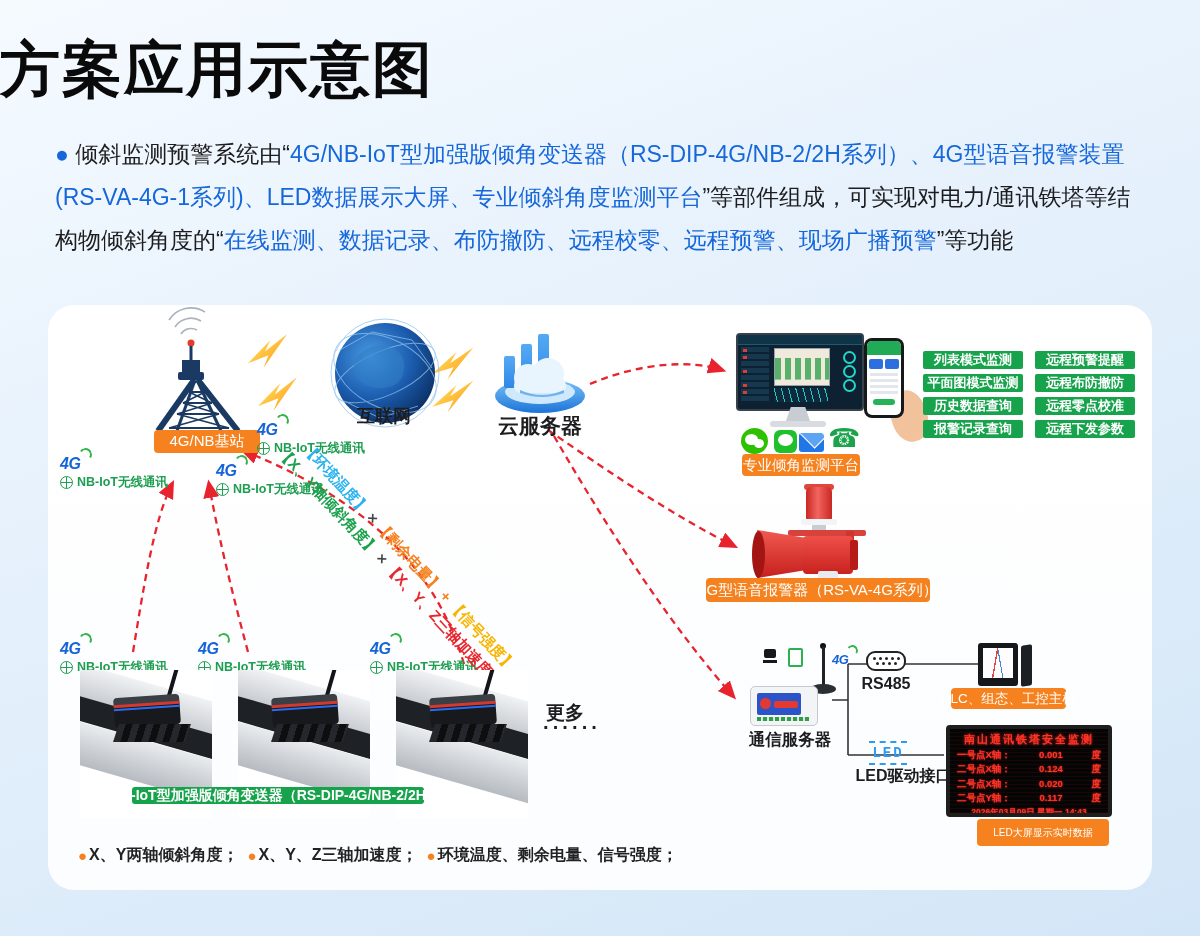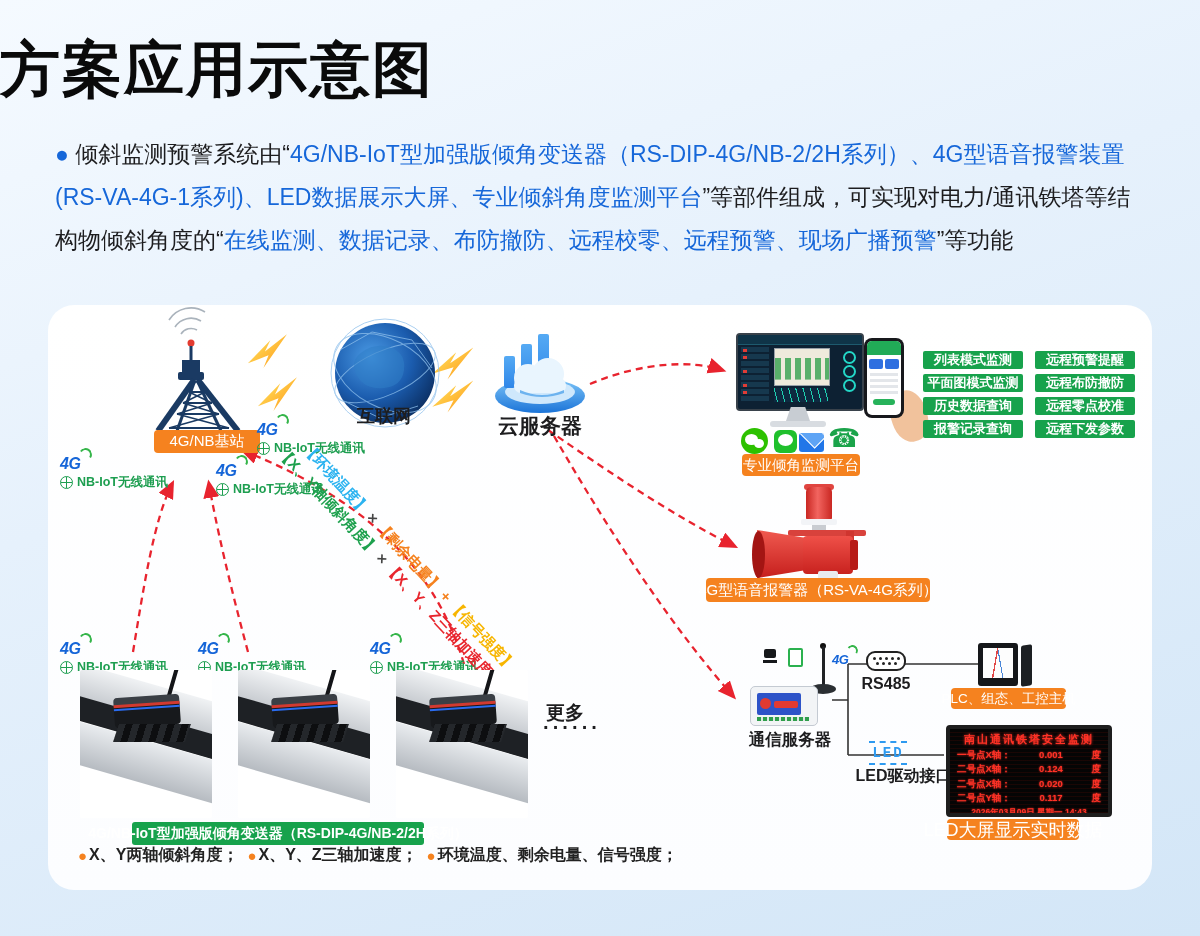--- a/index.html
+++ b/index.html
@@ -418,21 +418,21 @@
         </div>
         <div class="ledrow">
           <span class="n">二号点Y轴：</span>
           <span class="v">0.117</span>
           <span class="u">度</span>
         </div>
       </div>
     <div class="d">2026年03月09日 星期一 14:43</div>
 
   </div>
-  <div class="abs ctr olabel z2" style="left:947px;top:819px;width:132px;height:21px;font-size:18px;">LED大屏显示实时数据</div>
+  <div class="abs ctr olabel z2" style="left:977px;top:819px;width:132px;height:27px;font-size:10px;">LED大屏显示实时数据</div>
 
   <div class="abs sensor z2" style="left:80px;top:670px;">
     <div class="b1"></div>
       <div class="rail"></div>
       <div class="b2"></div>
     <div class="antn"></div>
       <div class="dev">
         <div class="s1"></div>
         <div class="s2"></div>
       </div>
@@ -457,21 +457,21 @@
       <div class="dev">
         <div class="s1"></div>
         <div class="s2"></div>
       </div>
       <div class="mount"></div>
   </div>
 
   <div class="abs z2" style="left:546px;top:700px;font-size:19px;font-weight:bold;color:#1d1d1f;">更多</div>
   <div class="abs z2" style="left:543px;top:716px;font-size:20px;font-weight:bold;letter-spacing:3px;color:#1d1d1f;">······</div>
 
-  <div class="abs ctr glabel z2" style="left:132px;top:822px;width:292px;height:23px;font-size:14px;">4G/NB-IoT型加强版倾角变送器（RS-DIP-4G/NB-2/2H系列）</div>
+  <div class="abs ctr glabel z2" style="left:132px;top:787px;width:292px;height:17px;font-size:14px;">4G/NB-IoT型加强版倾角变送器（RS-DIP-4G/NB-2/2H系列）</div>
   <div class="abs z2" id="bullets">
       <div class="bul">
         <span class="b">●</span>
         <span>X、Y两轴倾斜角度；</span>
       </div>
       <div class="bul">
         <span class="b">●</span>
         <span>X、Y、Z三轴加速度；</span>
       </div>
       <div class="bul">

